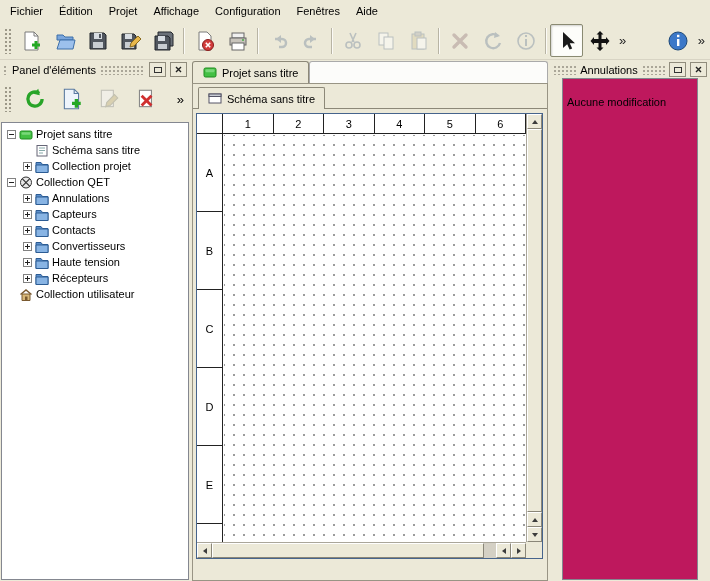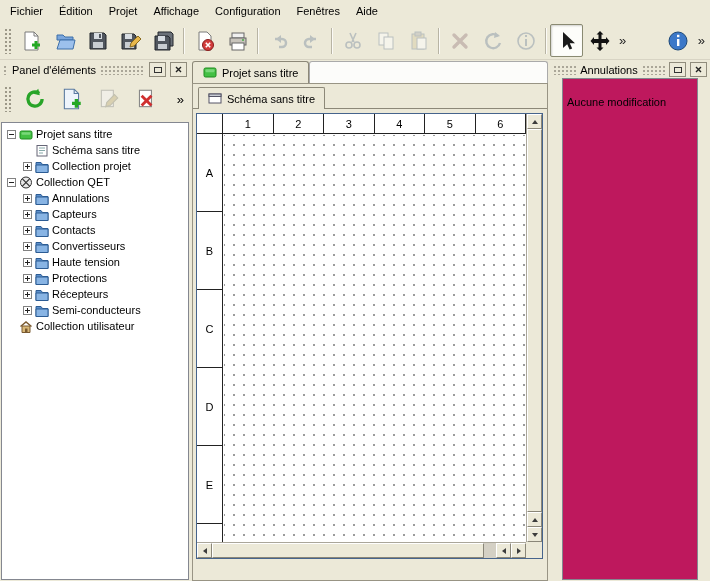--- a/index.html
+++ b/index.html
@@ -394,41 +394,21 @@
         <span class="tree-label">Haute tension</span>
       </div>
       <div class="tree-item lvl1">
         <span class="exp plus"></span>
         <span class="ticon">
             <svg width="14" height="13" viewBox="0 0 14 13">
               <path d="M1 2.5h5l1.5 2H13v8H1z" fill="#5c90cc" stroke="#2c5c94"></path>
               <path d="M1 5h12v7.5H1z" fill="#88b4e4" stroke="#2c5c94"></path>
             </svg>
           </span>
-        <span class="tree-label">Protections</span>
-      </div>
-      <div class="tree-item lvl1">
-        <span class="exp plus"></span>
-        <span class="ticon">
-            <svg width="14" height="13" viewBox="0 0 14 13">
-              <path d="M1 2.5h5l1.5 2H13v8H1z" fill="#5c90cc" stroke="#2c5c94"></path>
-              <path d="M1 5h12v7.5H1z" fill="#88b4e4" stroke="#2c5c94"></path>
-            </svg>
-          </span>
         <span class="tree-label">Récepteurs</span>
-      </div>
-      <div class="tree-item lvl1">
-        <span class="exp plus"></span>
-        <span class="ticon">
-            <svg width="14" height="13" viewBox="0 0 14 13">
-              <path d="M1 2.5h5l1.5 2H13v8H1z" fill="#5c90cc" stroke="#2c5c94"></path>
-              <path d="M1 5h12v7.5H1z" fill="#88b4e4" stroke="#2c5c94"></path>
-            </svg>
-          </span>
-        <span class="tree-label">Semi-conducteurs</span>
       </div>
       <div class="tree-item lvl0">
         <span class="exp none"></span>
         <span class="ticon">
             <svg width="14" height="13" viewBox="0 0 14 13">
               <path d="M1.5 6.5L7 2l5.5 4.5" fill="none" stroke="#7a5a30" stroke-width="1.5"></path>
               <path d="M3 6h8v6.5H3z" fill="#d8b878" stroke="#7a5a30"></path>
               <rect x="6" y="8.5" width="2.5" height="4" fill="#7a5a30"></rect>
             </svg>
           </span>

